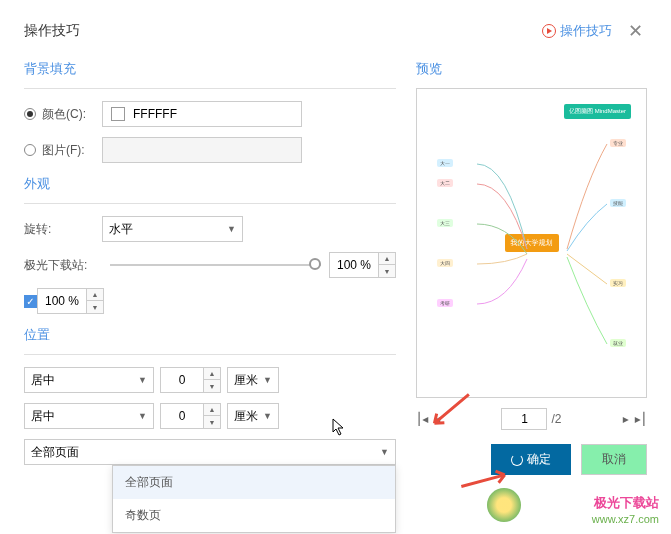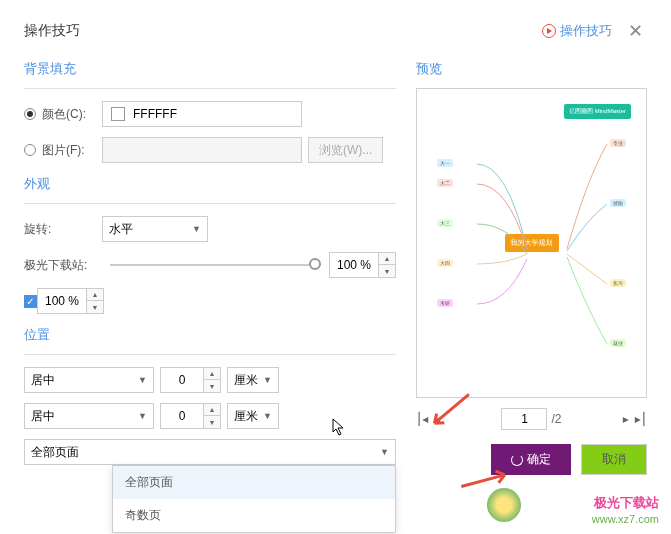--- a/index.html
+++ b/index.html
@@ -41,22 +41,22 @@
 .dropdown-item.active { background: #eef4fc; }
 .preview-box { border: 1px solid #d0d0d0; height: 310px; background: #fff; position: relative; overflow: hidden; }
 .mindmap { position: absolute; inset: 10px; }
 .mm-center { position: absolute; left: 50%; top: 50%; transform: translate(-50%,-50%); background: #f39c12; color: #fff; font-size: 7px; padding: 4px 6px; border-radius: 2px; }
 .mm-brand { position: absolute; right: 5px; top: 5px; background: #1abc9c; color: #fff; font-size: 6px; padding: 3px 5px; border-radius: 2px; }
 .mm-node { position: absolute; font-size: 5px; padding: 1px 3px; border-radius: 2px; color: #555; }
 .pager { display: flex; align-items: center; justify-content: space-between; margin-top: 10px; font-size: 12px; color: #666; }
 .pager-left, .pager-right { display: flex; align-items: center; gap: 6px; }
 .pager-input { width: 46px; border: 1px solid #ccc; height: 22px; text-align: center; font-size: 12px; }
 .footer-btns { display: flex; justify-content: flex-end; gap: 10px; margin-top: 14px; }
-.btn-primary { background: #701a75; color: #fff; border: none; padding: 6px 20px; font-size: 12px; display: flex; align-items: center; gap: 4px; cursor: pointer; }
-.btn-default { background: #84cc16; border: 1px solid #ccc; padding: 6px 20px; font-size: 12px; color: #555; cursor: pointer; }
+.btn-primary { background: #0369a1; color: #fff; border: none; padding: 6px 20px; font-size: 12px; display: flex; align-items: center; gap: 4px; cursor: pointer; }
+.btn-default { background: #86efac; border: 1px solid #ccc; padding: 6px 20px; font-size: 12px; color: #555; cursor: pointer; }
 .refresh-icon { width: 12px; height: 12px; border: 1.5px solid #fff; border-radius: 50%; border-top-color: transparent; }
 .watermark { position: absolute; right: 12px; bottom: 8px; font-size: 11px; color: #6ab04c; text-align: right; line-height: 1.3; }
 .watermark .wm-top { color: #ec4899; font-size: 13px; font-weight: bold; }
 .arrow-red { position: absolute; color: #e74c3c; pointer-events: none; }
 .arrow1 { right: 190px; top: 400px; transform: rotate(-40deg); }
 .arrow2 { right: 155px; top: 470px; transform: rotate(-15deg); }
 .arrow-svg { width: 60px; height: 20px; }
 .cursor { position: absolute; left: 332px; top: 418px; font-size: 14px; color: #000; pointer-events: none; }
 .preview-brand-icon { position: absolute; right: 150px; bottom: 12px; width: 34px; height: 34px; border-radius: 50%; background: radial-gradient(circle, #ffe066 30%, #6ab04c 70%); opacity: 0.85; }
 </style>
@@ -90,30 +90,29 @@
             <span class="color-swatch"></span>
             <span>FFFFFF</span>
           </div>
         </div>
         <div class="form-row">
           <div class="form-label">
             <span class="radio"></span>
             <span>图片(F):</span>
           </div>
           <input class="text-input" style="width: 200px;" disabled="">
-          <button class="browse-btn">浏览(W)...</button>
         </div>
       </div>
 
       <div class="section">
         <div class="section-title">外观</div>
         <div class="section-divider"></div>
         <div class="form-row">
           <div class="form-label">旋转:</div>
-          <div class="select" style="width:106px">
+          <div class="select" style="width:141px">
             <span>水平</span>
             <span class="select-arrow">▼</span>
           </div>
         </div>
         <div class="form-row">
           <div class="form-label">极光下载站:</div>
           <div class="slider-track">
             <div class="slider-thumb"></div>
           </div>
           <div class="spinner">

